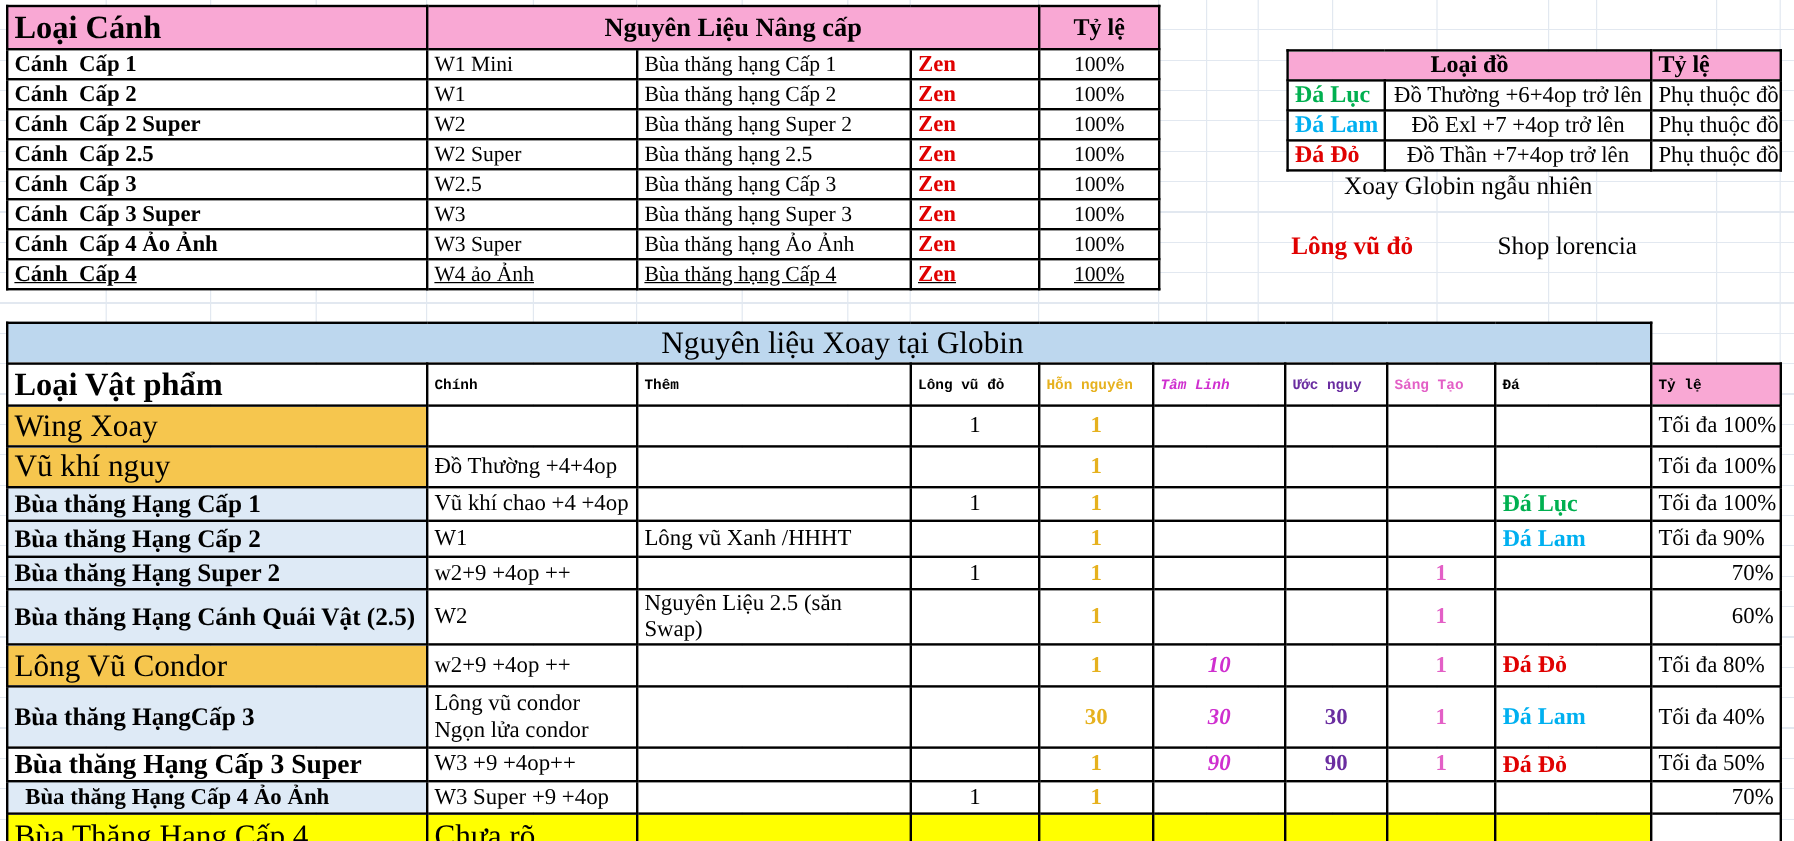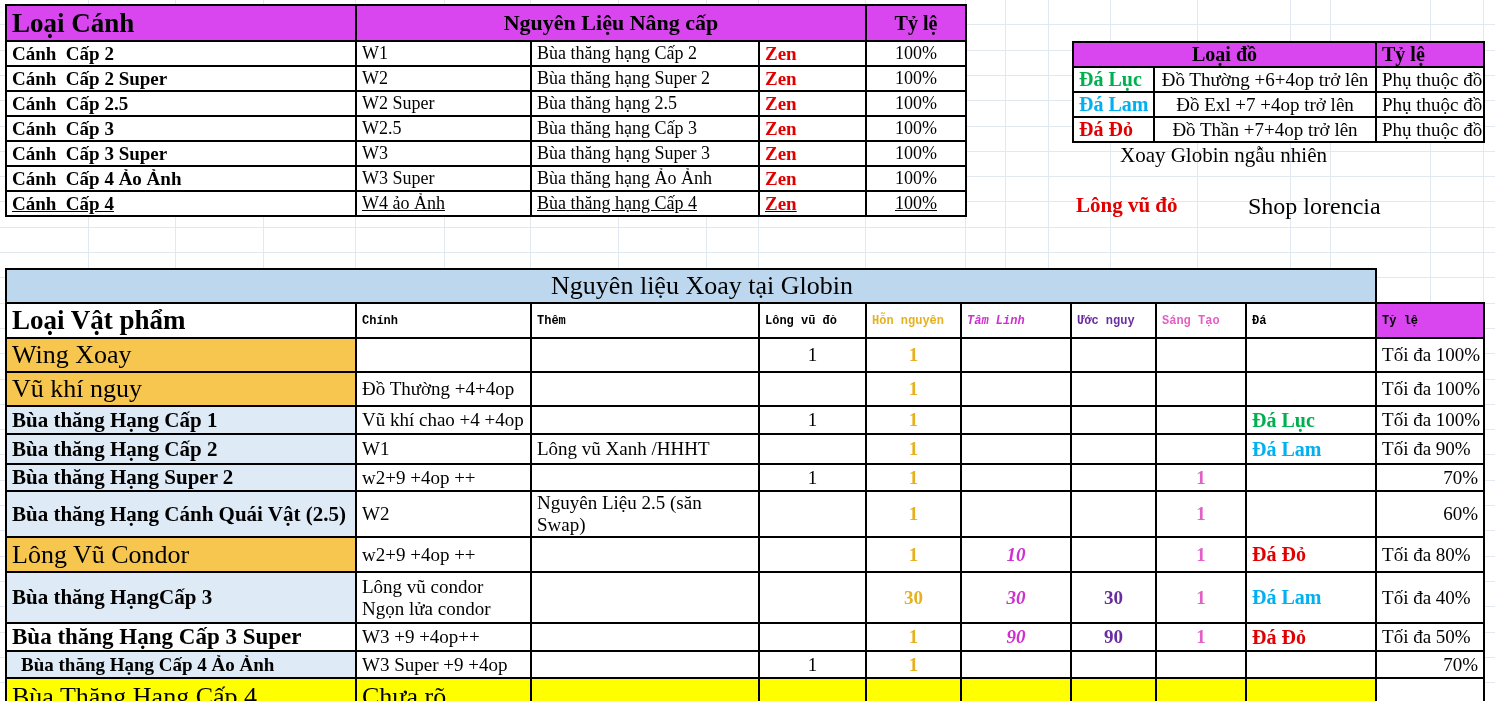--- a/index.html
+++ b/index.html
@@ -13,42 +13,42 @@
   #gridlayer{
     position:absolute;left:0;top:0;width:1495px;height:701px;z-index:0;
     background-image:repeating-linear-gradient(to bottom,
       transparent 0px,transparent 24.3px,#e2e8f0 24.3px,#e2e8f0 25.3px);
   }
   .vline{position:absolute;top:0;width:1px;height:701px;background:#e2e8f0;}
   table{border-collapse:collapse;table-layout:fixed;position:absolute;z-index:2;}
   td,th{border:2px solid #000;overflow:hidden;white-space:nowrap;background:#fff;
         padding:0 5px;font-weight:normal;text-align:left;vertical-align:middle;}
   .noborder{border:none;background:transparent;}
-  .yellow{background:#d946ef;}
+  .yellow{background:#f9a8d4;}
   
   #wings{left:5px;top:4px;width:960px;}
   #wings .t-title{font-size:27px;font-weight:bold;}
   #wings .t-mat{font-size:22px;font-weight:bold;text-align:center;}
   #wings .t-rate{font-size:20px;font-weight:bold;text-align:center;}
   .w-wing{font-weight:bold;font-size:19px;white-space:pre-wrap;}
   .w-base,.w-mat{font-size:18px;}
   .w-cur{font-size:19px;font-weight:bold;color:#e00000;}
   .w-rate{font-size:18px;text-align:center;}
   
   #stones{left:1072px;top:41px;width:411px;}
   #stones .t-type{font-size:20px;font-weight:bold;text-align:center;}
   #stones .t-rate{font-size:20px;font-weight:bold;}
   .s-stone{font-weight:bold;font-size:20px;}
   .s-item{font-size:19px;text-align:center;}
   .s-rate{font-size:19px;}
   #globin-note{position:absolute;left:1072px;top:143px;width:303px;z-index:2;
     font-size:21px;text-align:center;}
   #legend-label{position:absolute;left:1076px;top:193px;z-index:2;
     font-size:21px;font-weight:bold;color:#e00000;}
-  #legend-value{position:absolute;left:1248px;top:193px;z-index:2;font-size:24px;}
+  #legend-value{position:absolute;left:1248px;top:193px;z-index:2;font-size:21px;}
   
   #globin{left:5px;top:268px;width:1478px;}
   #globin .g-title{background:#bdd7ee;font-size:26px;text-align:center;padding-left:27px;}
   .h-item{font-size:27px;font-weight:bold;}
   .h-std{font-size:12px;font-weight:bold;font-family:Liberation Mono, monospace;}
   .h-hn{color:#e6b11e;}
   .h-tl{color:#cf2fcf;font-style:italic;}
   .h-un{color:#6a2da0;}
   .h-st{color:#e35fc6;}
   .g-item{font-size:21px;font-weight:bold;white-space:pre-wrap;}
@@ -104,20 +104,27 @@
       <col style="width:100px">
     </colgroup>
   <thead>
     <tr style="height:36px">
       <th class="yellow t-title">Loại Cánh</th>
       <th class="yellow t-mat" colspan="3">Nguyên Liệu Nâng cấp</th>
       <th class="yellow t-rate">Tỷ lệ</th>
     </tr>
   </thead>
   <tbody id="wings-body">
+      <tr style="height: 25px;">
+        <td class="w-wing">Cánh  Cấp 1</td>
+        <td class="w-base">W1 Mini</td>
+        <td class="w-mat">Bùa thăng hạng Cấp 1</td>
+        <td class="w-cur">Zen</td>
+        <td class="w-rate">100%</td>
+      </tr>
       <tr style="height: 25px;">
         <td class="w-wing">Cánh  Cấp 2</td>
         <td class="w-base">W1</td>
         <td class="w-mat">Bùa thăng hạng Cấp 2</td>
         <td class="w-cur">Zen</td>
         <td class="w-rate">100%</td>
       </tr>
       <tr style="height: 25px;">
         <td class="w-wing">Cánh  Cấp 2 Super</td>
         <td class="w-base">W2</td>

